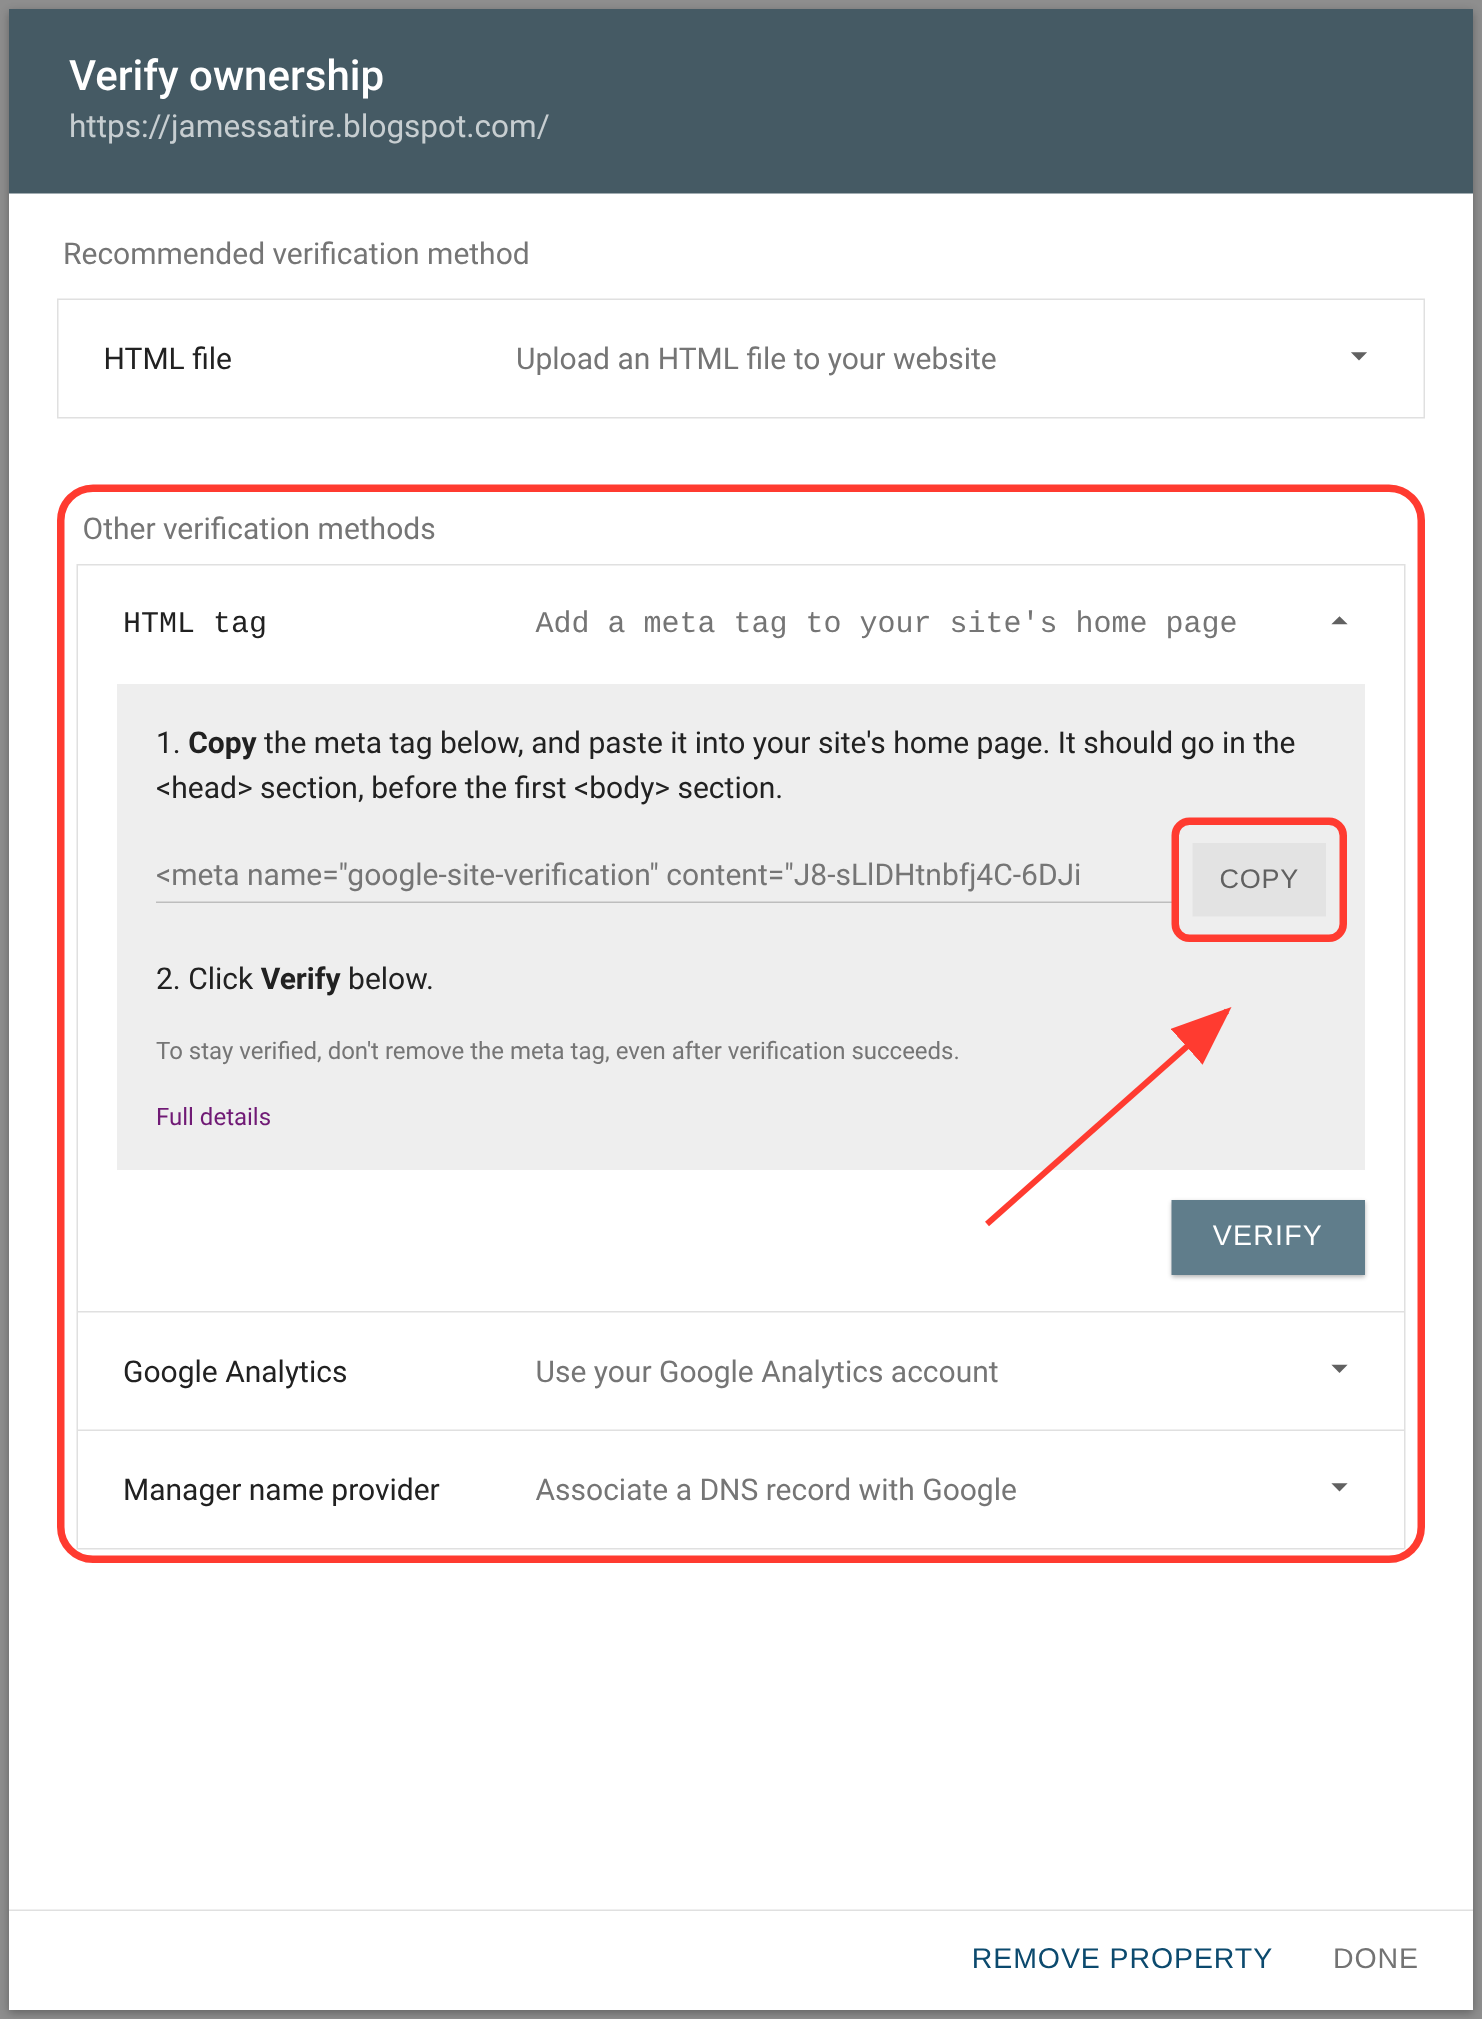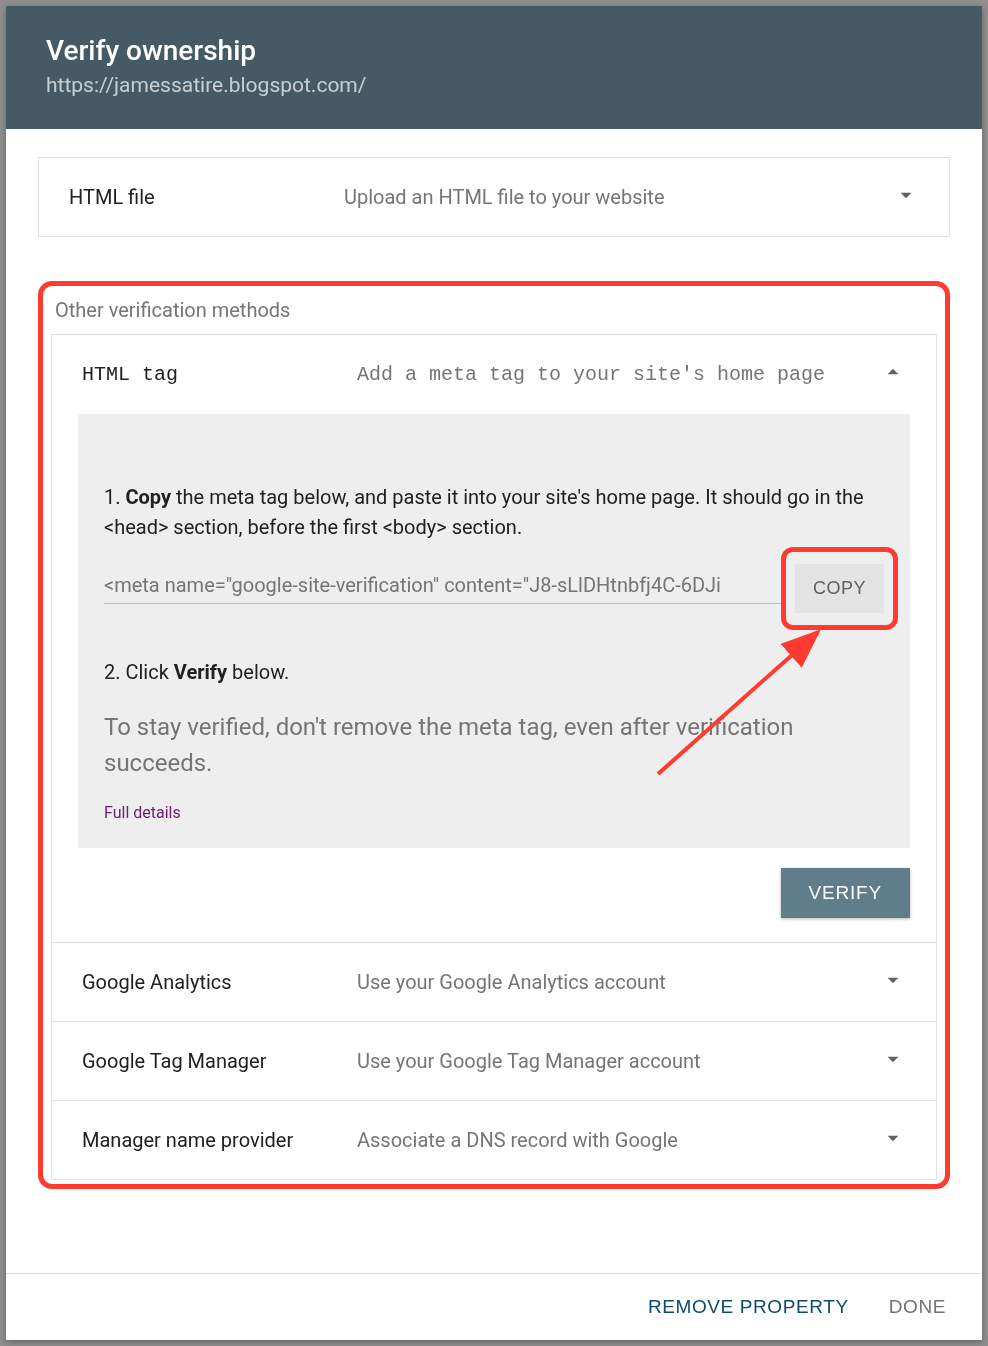--- a/index.html
+++ b/index.html
@@ -66,38 +66,37 @@
     flex: 1;
     font-size: 20px;
     color: #757575;
   }
   .chev {
     color: #616161;
   }
   .chev svg { width: 26px; height: 26px; }
   .highlight-box {
     border: 5px solid #ff3b30;
-    border-radius: 14px;
+    border-radius: 24px;
     padding: 12px 8px 4px 8px;
     margin-bottom: 24px;
   }
   .highlight-box .section-heading { margin-bottom: 12px; }
   .methods-group { border: 1px solid #e0e0e0; }
   .expanded-panel {
     background: #eeeeee;
     padding: 24px 26px 26px 26px;
     margin: 0 26px 20px 26px;
     position: relative;
   }
   .step {
     font-size: 20px;
     color: #212121;
     line-height: 1.5;
     margin-bottom: 22px;
-    margin-top: 44px;
   }
   .meta-line {
     display: flex;
     align-items: center;
     margin-bottom: 26px;
   }
   .meta-text {
     flex: 1;
     font-size: 20px;
     color: #757575;
@@ -121,21 +120,21 @@
     letter-spacing: 0.5px;
   }
   .copy-highlight {
     position: absolute;
     top: -17px; left: -14px; right: -14px; bottom: -17px;
     border: 5px solid #ff3b30;
     border-radius: 12px;
     pointer-events: none;
   }
   .note {
-    font-size: 24px;
+    font-size: 16px;
     color: #757575;
     line-height: 1.5;
     margin-bottom: 22px;
   }
   .link {
     font-size: 16px;
     color: #701a75;
     cursor: pointer;
   }
   .verify-row {
@@ -185,20 +184,21 @@
 
 <div class="modal">
 
   <div class="modal-header">
     <h1>Verify ownership</h1>
     <div class="subtitle">https://jamessatire.blogspot.com/</div>
   </div>
 
   <div class="modal-body">
 
+    <div class="section-heading">Recommended verification method</div>
     <div class="card">
       <div class="method-row">
         <div class="method-name">HTML file</div>
         <div class="method-desc">Upload an HTML file to your website</div>
         <span class="chev">
           <svg viewBox="0 0 24 24" fill="currentColor">
               <path d="M7 10l5 5 5-5z"></path>
             </svg>
         </span>
       </div>
@@ -257,27 +257,20 @@
         </div>
 
         <div class="method-row">
           <div class="method-name">Google Analytics</div>
           <div class="method-desc">Use your Google Analytics account</div>
           <span class="chev"><svg viewBox="0 0 24 24" fill="currentColor">
                 <path d="M7 10l5 5 5-5z"></path>
               </svg></span>
         </div>
 
-        <div class="method-row">
-          <div class="method-name">Google Tag Manager</div>
-          <div class="method-desc">Use your Google Tag Manager account</div>
-          <span class="chev"><svg viewBox="0 0 24 24" fill="currentColor">
-                <path d="M7 10l5 5 5-5z"></path>
-              </svg></span>
-        </div>
 
         <div class="method-row">
           <div class="method-name">Manager name provider</div>
           <div class="method-desc">Associate a DNS record with Google</div>
           <span class="chev"><svg viewBox="0 0 24 24" fill="currentColor">
                 <path d="M7 10l5 5 5-5z"></path>
               </svg></span>
         </div>
 
       </div>

